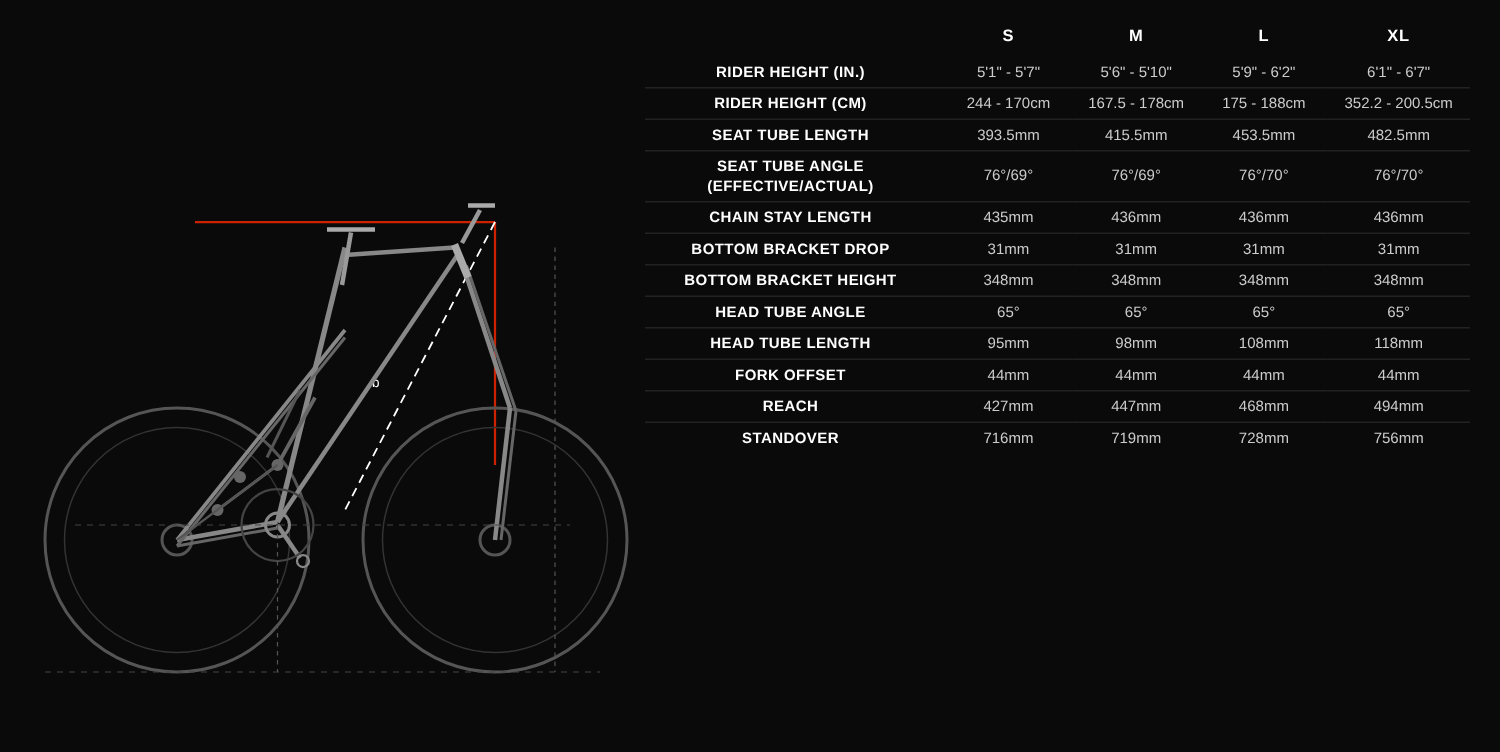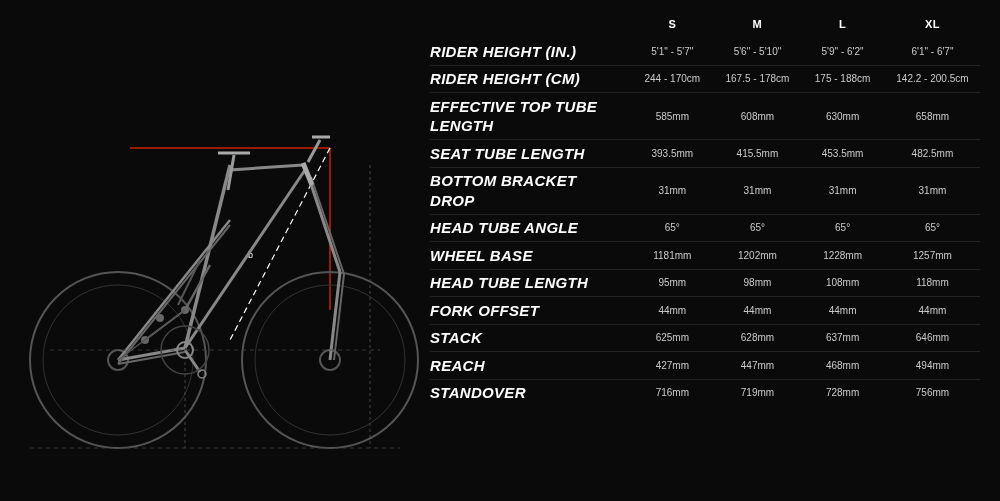--- a/index.html
+++ b/index.html
@@ -52,28 +52,27 @@
     }
     .specs-table tbody tr td {
       font-size: 10px;
       color: #ffffff;
       padding: 3.5px 6px;
       text-align: center;
       border-bottom: 1px solid #222222;
       vertical-align: middle;
     }
     .specs-table tbody tr td.label-col {
-      text-align: left;
+      text-align: center;
       font-weight: 700;
-      font-size: 15px;
+      font-size: 10px;
       letter-spacing: 0.3px;
       text-transform: uppercase;
       padding-left: 0;
       line-height: 1.3;
-      font-style: italic;
     }
     .specs-table tbody tr:last-child td {
       border-bottom: none;
     }
     .specs-table tbody tr td.value-col {
       font-size: 10px;
       color: #cccccc;
       min-width: 75px;
     }
   </style>
@@ -178,79 +177,79 @@
             <td class="value-col">5'1" - 5'7"</td>
             <td class="value-col">5'6" - 5'10"</td>
             <td class="value-col">5'9" - 6'2"</td>
             <td class="value-col">6'1" - 6'7"</td>
           </tr>
           <tr>
             <td class="label-col">RIDER HEIGHT (cm)</td>
             <td class="value-col">244 - 170cm</td>
             <td class="value-col">167.5 - 178cm</td>
             <td class="value-col">175 - 188cm</td>
-            <td class="value-col">142.2 - 200.5cm</td>
-          </tr>
-          <tr>
-            <td class="label-col">EFFECTIVE TOP TUBE LENGTH</td>
-            <td class="value-col">585mm</td>
-            <td class="value-col">608mm</td>
-            <td class="value-col">630mm</td>
-            <td class="value-col">658mm</td>
+            <td class="value-col">352.2 - 200.5cm</td>
           </tr>
           <tr>
             <td class="label-col">SEAT TUBE LENGTH</td>
             <td class="value-col">393.5mm</td>
             <td class="value-col">415.5mm</td>
             <td class="value-col">453.5mm</td>
             <td class="value-col">482.5mm</td>
           </tr>
           <tr>
+            <td class="label-col">SEAT TUBE ANGLE<br>(EFFECTIVE/ACTUAL)</td>
+            <td class="value-col">76°/69°</td>
+            <td class="value-col">76°/69°</td>
+            <td class="value-col">76°/70°</td>
+            <td class="value-col">76°/70°</td>
+          </tr>
+          <tr>
+            <td class="label-col">CHAIN STAY LENGTH</td>
+            <td class="value-col">435mm</td>
+            <td class="value-col">436mm</td>
+            <td class="value-col">436mm</td>
+            <td class="value-col">436mm</td>
+          </tr>
+          <tr>
             <td class="label-col">BOTTOM BRACKET DROP</td>
             <td class="value-col">31mm</td>
             <td class="value-col">31mm</td>
             <td class="value-col">31mm</td>
             <td class="value-col">31mm</td>
           </tr>
           <tr>
+            <td class="label-col">BOTTOM BRACKET HEIGHT</td>
+            <td class="value-col">348mm</td>
+            <td class="value-col">348mm</td>
+            <td class="value-col">348mm</td>
+            <td class="value-col">348mm</td>
+          </tr>
+          <tr>
             <td class="label-col">HEAD TUBE ANGLE</td>
             <td class="value-col">65°</td>
             <td class="value-col">65°</td>
             <td class="value-col">65°</td>
             <td class="value-col">65°</td>
-          </tr>
-          <tr>
-            <td class="label-col">WHEEL BASE</td>
-            <td class="value-col">1181mm</td>
-            <td class="value-col">1202mm</td>
-            <td class="value-col">1228mm</td>
-            <td class="value-col">1257mm</td>
           </tr>
           <tr>
             <td class="label-col">HEAD TUBE LENGTH</td>
             <td class="value-col">95mm</td>
             <td class="value-col">98mm</td>
             <td class="value-col">108mm</td>
             <td class="value-col">118mm</td>
           </tr>
           <tr>
             <td class="label-col">FORK OFFSET</td>
             <td class="value-col">44mm</td>
             <td class="value-col">44mm</td>
             <td class="value-col">44mm</td>
             <td class="value-col">44mm</td>
           </tr>
           <tr>
-            <td class="label-col">STACK</td>
-            <td class="value-col">625mm</td>
-            <td class="value-col">628mm</td>
-            <td class="value-col">637mm</td>
-            <td class="value-col">646mm</td>
-          </tr>
-          <tr>
             <td class="label-col">REACH</td>
             <td class="value-col">427mm</td>
             <td class="value-col">447mm</td>
             <td class="value-col">468mm</td>
             <td class="value-col">494mm</td>
           </tr>
           <tr>
             <td class="label-col">STANDOVER</td>
             <td class="value-col">716mm</td>
             <td class="value-col">719mm</td>

